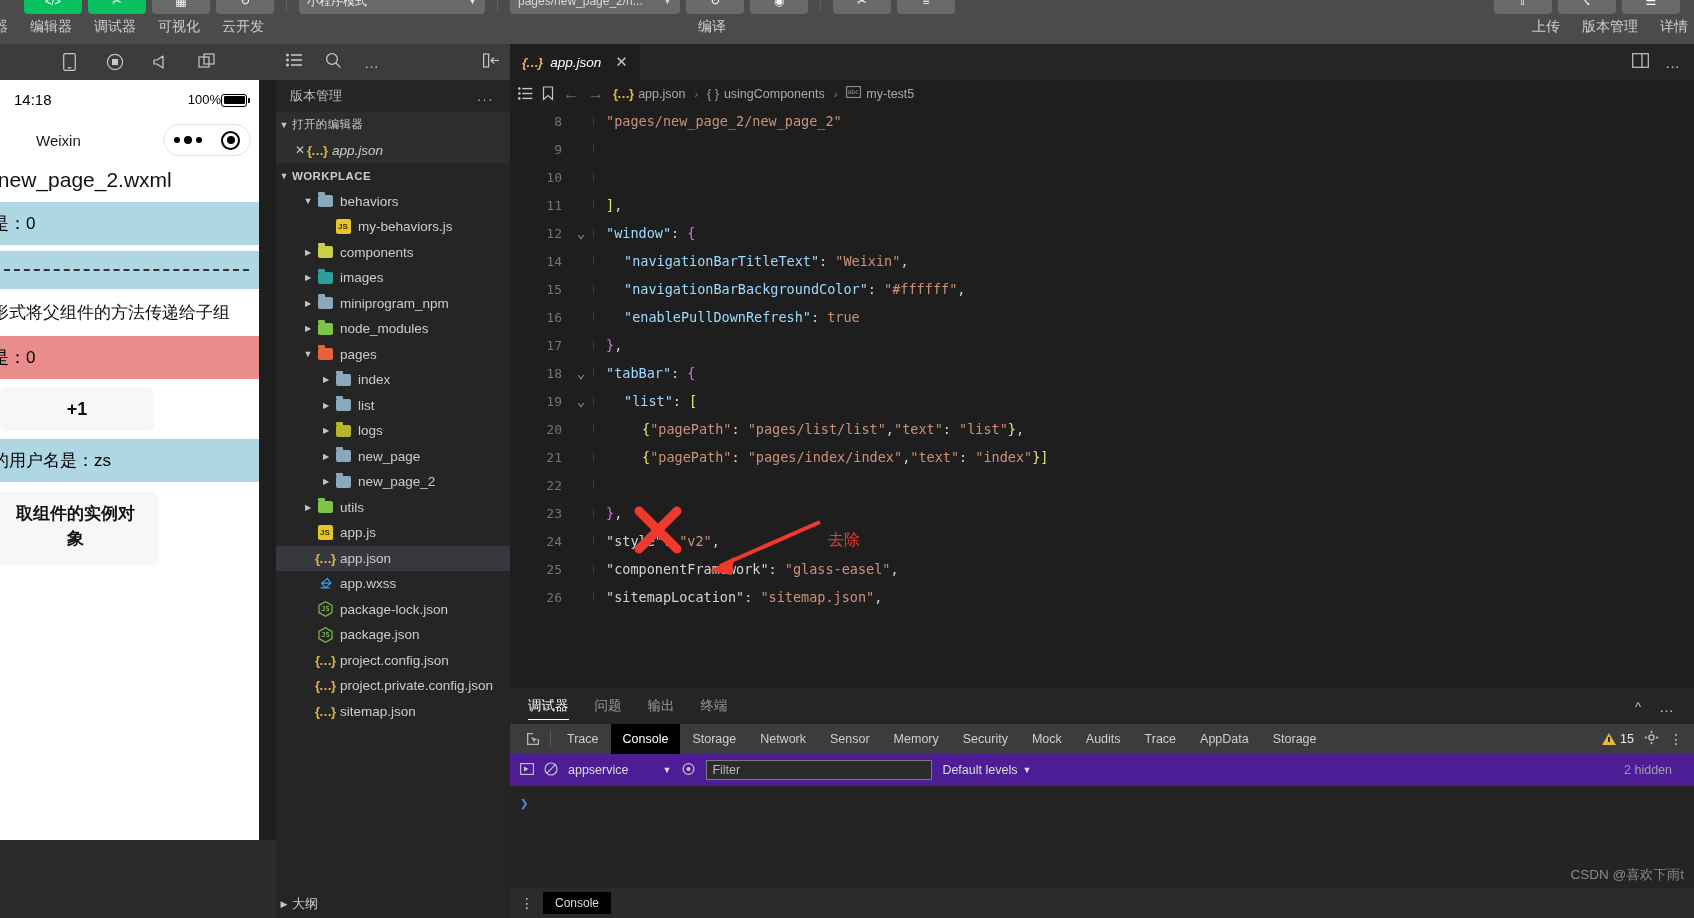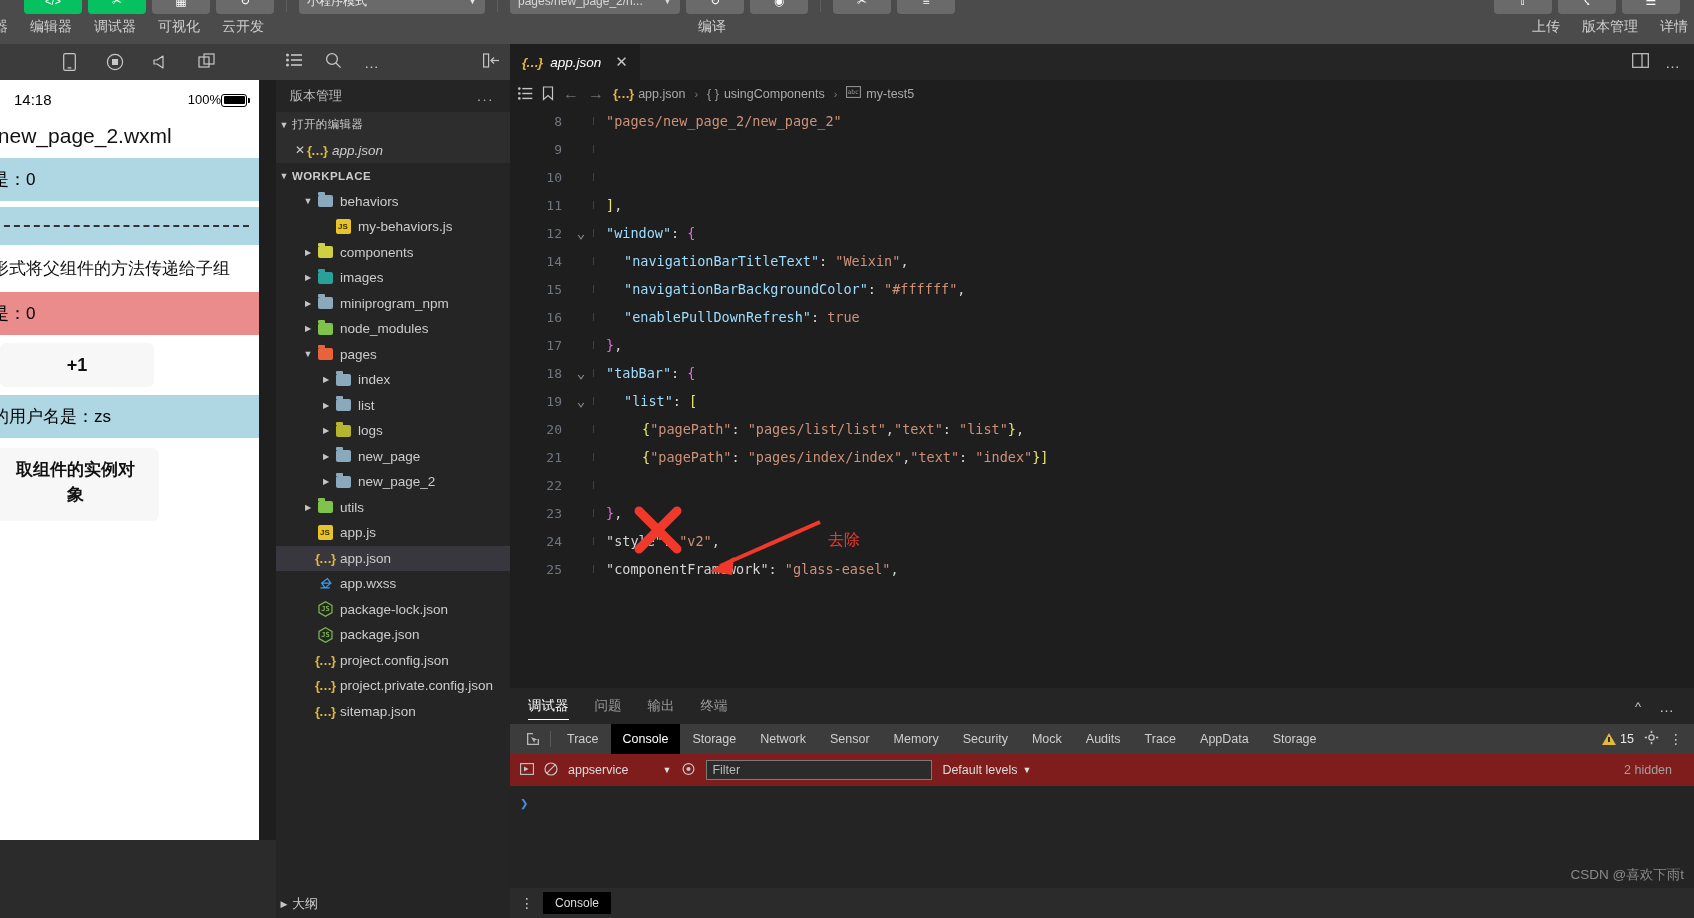--- a/index.html
+++ b/index.html
@@ -188,21 +188,21 @@
   .dt-tabs { height: 30px; background:#3c3c3c; display:flex; align-items:center; gap:0; padding-left:10px; font-size:12.5px; color:#cfcfcf;}
   .dt-tab { padding: 0 12px; height:30px; display:flex; align-items:center; white-space:nowrap; }
   .dt-tab.active { background:#000000; color:#ffffff; }
   .dt-cursor { width: 26px; display:flex; align-items:center; justify-content:center; color:#b8b8b8; }
   .dt-divider { width:1px; height:16px; background:#5a5a5a; margin: 0 4px; }
   .dt-right { margin-left:auto; display:flex; align-items:center; gap:10px; padding-right:10px; }
   .warnbadge { display:flex; align-items:center; gap:4px; color:#e9e9e9; font-size:12.5px; }
   .tri { width:0;height:0;border-left:7px solid transparent;border-right:7px solid transparent;border-bottom:12px solid #e2b93d; position:relative;}
   .tri::after{content:"";position:absolute;left:-1px;top:4px;width:2px;height:5px;background:#2b2b2b;}
 
-  .dt-filterbar { height:32px; background:#7f1d1d; display:flex; align-items:center; gap:10px; padding:0 10px; font-size:12.5px; color:#cfcfcf;}
+  .dt-filterbar { height:32px; background:#4c1d95; display:flex; align-items:center; gap:10px; padding:0 10px; font-size:12.5px; color:#cfcfcf;}
   .ctx-select { display:flex; align-items:center; gap:34px; background:transparent; border:0; color:#dcdcdc; font-size:12.5px; }
   .filter-input { width:226px; height:20px; background:#2b2b2b; border:1px solid #7a7a7a; color:#b9b9b9; font-size:12.5px; padding:0 5px; line-height:18px;}
   .levels { display:flex; align-items:center; gap:5px; color:#dcdcdc;}
   .hidden-note { margin-left:auto; color:#a0a0a0; font-size:12.5px; padding-right:12px;}
   .console-area { position:absolute; left:0; right:0; top:62px; bottom:30px; background:#242424; padding:8px 10px; }
   .prompt { color:#4a8fe0; font-size:14px; font-family:"DejaVu Sans Mono", monospace; }
   .dt-status { position:absolute; left:0; right:0; bottom:0; height:30px; background:#2b2b2b; display:flex; align-items:center; gap:8px; padding-left:10px;}
   .kebab { color:#c5c5c5; font-size:14px; letter-spacing:1px; }
   .console-chip { background:#000; color:#ddd; font-size:12px; padding:4px 12px; }
   .watermark { position:absolute; right:10px; bottom:34px; color:#8a8a8a; font-size:13.5px; }
@@ -290,20 +290,33 @@
   <div class="phone">
     <div class="ph-status">
       <span>14:18</span>
       <span class="bt">
         <span>100%</span>
         <span class="batt">
             <i></i>
           </span>
       </span>
     </div>
+    <div class="ph-nav">
+      <span class="title">Weixin</span>
+      <span class="capsule">
+        <span class="dots">
+            <i></i>
+            <i></i>
+            <i></i>
+          </span>
+        <span class="target">
+            <i></i>
+          </span>
+      </span>
+    </div>
     <div class="ph-body">
       <div class="ph-file">/new_page_2.wxml</div>
       <div class="row-blue row-txt">是：0</div>
       <div class="dashed-wrap">
           <span class="dashed"></span>
         </div>
       <div class="plain-txt">形式将父组件的方法传递给子组</div>
       <div class="row-red row-txt">是：0</div>
       <div class="wx-btn">+1</div>
       <div class="row-blue row-txt">的用户名是：zs</div>
@@ -603,20 +616,21 @@
           <div class="coderow"><span class="ln">16</span><span class="fold"></span><span class="guide on"></span><span class="ctext" style="padding-left: 22px;"><span class="k-key">"enablePullDownRefresh"</span><span class="k-pun">: </span><span class="k-bool">true</span></span></div>
           <div class="coderow"><span class="ln">17</span><span class="fold"></span><span class="guide on"></span><span class="ctext" style="padding-left: 4px;"><span class="k-brace">}</span><span class="k-pun">,</span></span></div>
           <div class="coderow"><span class="ln">18</span><span class="fold" style="font-size: 14px;">⌄</span><span class="guide on"></span><span class="ctext" style="padding-left: 4px;"><span class="k-key">"tabBar"</span><span class="k-pun">: </span><span class="k-brace">{</span></span></div>
           <div class="coderow"><span class="ln">19</span><span class="fold" style="font-size: 14px;">⌄</span><span class="guide on"></span><span class="ctext" style="padding-left: 22px;"><span class="k-key">"list"</span><span class="k-pun">: </span><span class="k-brace2">[</span></span></div>
           <div class="coderow"><span class="ln">20</span><span class="fold"></span><span class="guide on"></span><span class="ctext" style="padding-left: 40px;"><span class="k-brace2">{</span><span class="k-str">"pagePath"</span><span class="k-pun">: </span><span class="k-str">"pages/list/list"</span><span class="k-pun">,</span><span class="k-str">"text"</span><span class="k-pun">: </span><span class="k-str">"list"</span><span class="k-brace2">}</span><span class="k-pun">,</span></span></div>
           <div class="coderow"><span class="ln">21</span><span class="fold"></span><span class="guide on"></span><span class="ctext" style="padding-left: 40px;"><span class="k-brace2">{</span><span class="k-str">"pagePath"</span><span class="k-pun">: </span><span class="k-str">"pages/index/index"</span><span class="k-pun">,</span><span class="k-str">"text"</span><span class="k-pun">: </span><span class="k-str">"index"</span><span class="k-brace2">}</span><span class="k-brace2">]</span></span></div>
           <div class="coderow"><span class="ln">22</span><span class="fold"></span><span class="guide on"></span><span class="ctext" style="padding-left: 40px;"></span></div>
           <div class="coderow"><span class="ln">23</span><span class="fold"></span><span class="guide on"></span><span class="ctext" style="padding-left: 4px;"><span class="k-brace">}</span><span class="k-pun">,</span></span></div>
           <div class="coderow"><span class="ln">24</span><span class="fold"></span><span class="guide on"></span><span class="ctext" style="padding-left: 4px;"><span class="k-grey">"style"</span><span class="k-pun">: </span><span class="k-str">"v2"</span><span class="k-pun">,</span></span></div>
           <div class="coderow"><span class="ln">25</span><span class="fold"></span><span class="guide on"></span><span class="ctext" style="padding-left: 4px;"><span class="k-grey">"componentFramework"</span><span class="k-pun">: </span><span class="k-str">"glass-easel"</span><span class="k-pun">,</span></span></div>
+          <div class="coderow"><span class="ln">26</span><span class="fold"></span><span class="guide on"></span><span class="ctext" style="padding-left: 4px;"><span class="k-grey">"sitemapLocation"</span><span class="k-pun">: </span><span class="k-str">"sitemap.json"</span><span class="k-pun">,</span></span></div>
         </div>
 
       <svg class="anno" width="420" height="140" style="left:112px; top:384px;">
         <g stroke="#f0392b" stroke-width="9" stroke-linecap="round">
           <line x1="17" y1="20" x2="55" y2="58"></line>
           <line x1="55" y1="20" x2="17" y2="58"></line>
         </g>
         <g>
           <line x1="198" y1="31" x2="98" y2="75" stroke="#f0392b" stroke-width="4"></line>
           <polygon points="88,80 112,66 110,84" fill="#f0392b"></polygon>

